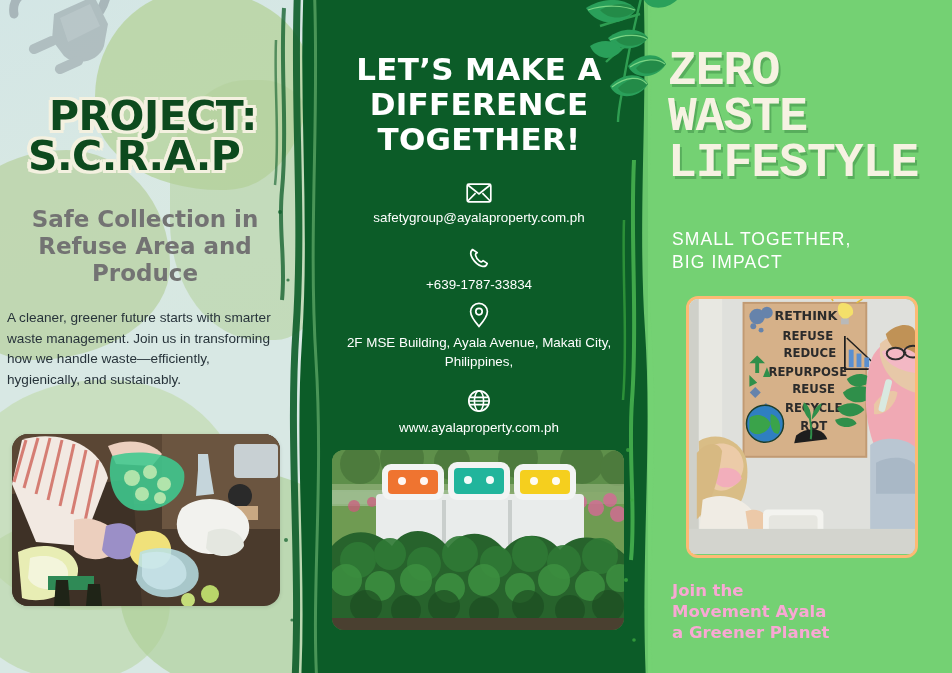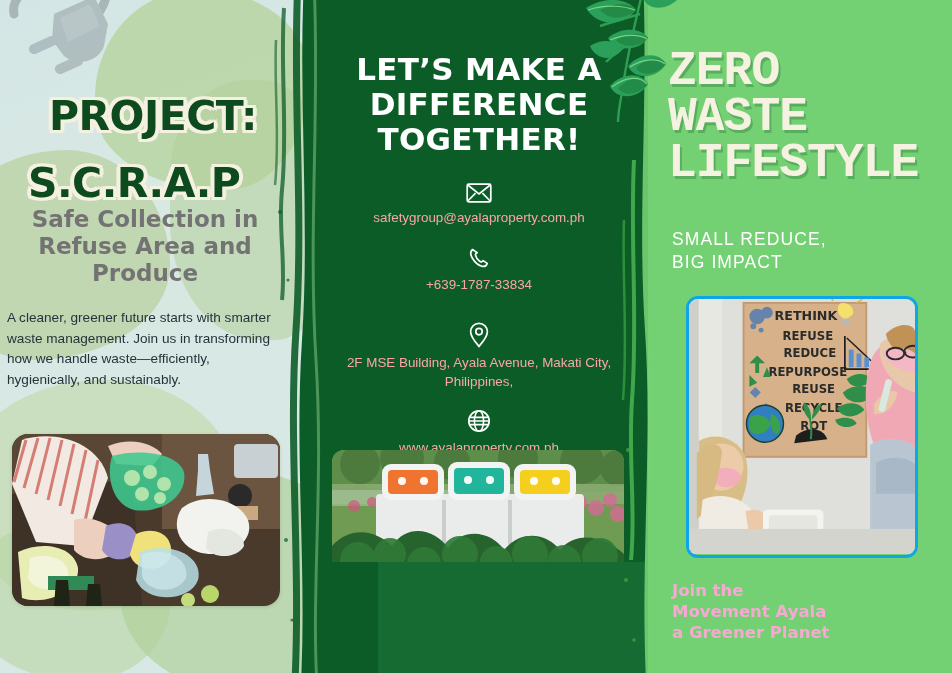--- a/index.html
+++ b/index.html
@@ -9,21 +9,21 @@
     background:#166b32;
   }
   .brochure { position:relative; width:952px; height:673px; overflow:hidden; }
 
   
   .panel-left {
     position:absolute; left:0; top:0; width:312px; height:673px;
     background:#d8e8e4; overflow:hidden;
   }
   .panel-mid {
-    position:absolute; left:305px; top:0; width:348px; height:562px;
+    position:absolute; left:305px; top:0; width:348px; height:673px;
     background:#0c5c28; overflow:hidden;
   }
   .panel-right {
     position:absolute; left:648px; top:0; width:304px; height:673px;
     background:#74d173; overflow:hidden;
   }
 
   
   .blob { position:absolute; border-radius:50%; }
   .blob-a { left:-60px; top:150px; width:230px; height:210px; background:#bcd3a9; opacity:.85;
@@ -61,21 +61,21 @@
     font-size:41px; line-height:0.98; font-weight:900;
     letter-spacing:-.5px;
     color:#0d4a1e;
     text-shadow:
       -3px -3px 0 #f4f1e0, 3px -3px 0 #f4f1e0, -3px 3px 0 #f4f1e0, 3px 3px 0 #f4f1e0,
       0 -3px 0 #f4f1e0, 0 3px 0 #f4f1e0, -3px 0 0 #f4f1e0, 3px 0 0 #f4f1e0,
       -4px 0 0 #f4f1e0, 4px 0 0 #f4f1e0;
     font-family:"DejaVu Sans", sans-serif;
   }
   .title-project .l1 { display:block;margin-left:21px; }
-  .title-project .l2 { display:block;margin-top:27px; }
+  .title-project .l2 { display:block; }
 
   .subhead {
     position:absolute; left:14px; top:206px; width:262px;
     text-align:center; font-size:23px; line-height:1.18; font-weight:800;
     color:#737373; font-family:"DejaVu Sans", sans-serif;
   }
   .body-copy {
     position:absolute; left:7px; top:308px; width:270px;
     font-size:13.6px; line-height:1.52; color:#27333a; font-weight:400;
   }
@@ -89,22 +89,22 @@
   
   .mid-content { position:absolute; left:0; top:0; width:348px; height:673px; z-index:6; }
   .mid-title {
     position:absolute; left:28px; top:52px; width:292px;
     text-align:center; color:#ffffff; font-weight:900;
     font-size:31px; line-height:1.13; letter-spacing:.3px;
     font-family:"DejaVu Sans", sans-serif;
   }
   .contact-block { position:absolute; left:10px; top:183px; width:328px; text-align:center; }
   .c-icon { display:block; margin:0 auto 6px; }
-  .c-text { color:#fca5a5; font-size:13.4px; line-height:1.38; margin-bottom:18px; }
-  .c-text.phone { margin-bottom:28px; }
+  .c-text { color:#ffffff; font-size:13.4px; line-height:1.38; margin-bottom:18px; }
+  .c-text.phone { margin-bottom:8px; }
 
   .photo-mid {
     position:absolute; left:27px; top:450px; width:292px; height:180px;
     border-radius:12px; overflow:hidden; z-index:6;
   }
 
   
   .right-content { position:absolute; left:0; top:0; width:304px; height:673px; z-index:6; }
   .big-title {
     position:absolute; left:20px; top:48px; width:278px;
@@ -114,21 +114,21 @@
   }
   .big-title span { display:block; }
   .small-title {
     position:absolute; left:24px; top:228px; width:270px;
     font-size:17.5px; line-height:1.32; letter-spacing:1.1px;
     color:#ffffff; font-weight:400;
   }
   .photo-right {
     position:absolute; left:686px; top:296px; width:232px; height:262px;
     border-radius:12px; overflow:hidden; z-index:7;
-    border:3px solid #0ea5e9;
+    border:3px solid #fdba74;
   }
   .join-text {
     position:absolute; left:672px; top:580px; width:230px;
     font-size:16.5px; line-height:1.28; font-weight:800; color:#f9a8d4;
     font-family:"DejaVu Sans", sans-serif; z-index:8;
   }
   .leaves-top { position:absolute; left:556px; top:-8px; width:130px; height:130px; z-index:7; }
 
   
   .ph { position:absolute; inset:0; }
@@ -350,21 +350,21 @@
 
   <div class="panel-right">
 
     <div class="right-content">
       <div class="big-title">
         <span>ZERO</span>
         <span>WASTE</span>
         <span>LIFESTYLE</span>
       </div>
       <div class="small-title">
-        <div>SMALL REDUCE,</div>
+        <div>SMALL TOGETHER,</div>
         <div>BIG IMPACT</div>
       </div>
     </div>
   </div>
 
   <svg class="brush-left-edge" viewBox="0 0 120 720">
     <path d="M46 0 C 40 120, 52 240, 44 360 C 36 480, 50 600, 42 720 L120 720 L120 0 Z" fill="#0c5c28"></path>
     <path d="M40 0 C 34 110, 46 230, 38 350 C 30 470, 44 590, 36 720" fill="none" stroke="#0c5c28" stroke-width="7" opacity=".9"></path>
     <path d="M26 28 C 22 90, 30 150, 24 210 C 20 250, 28 280, 24 320" fill="none" stroke="#0c5c28" stroke-width="4" opacity=".75"></path>
     <path d="M18 60 C 16 110, 22 160, 17 205" fill="none" stroke="#0c5c28" stroke-width="2.5" opacity=".6"></path>

